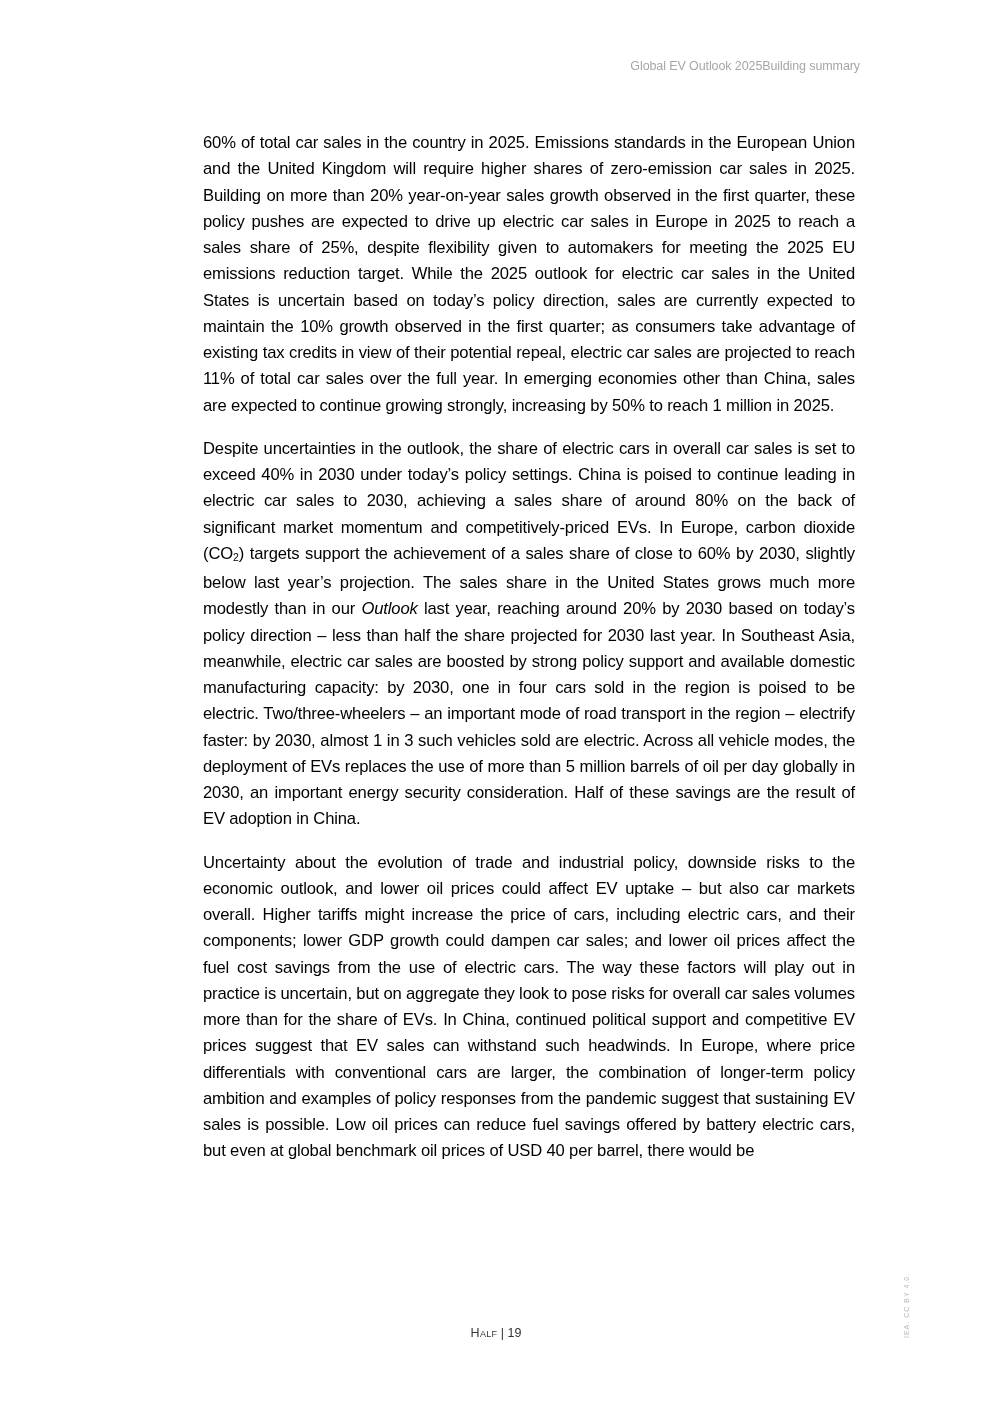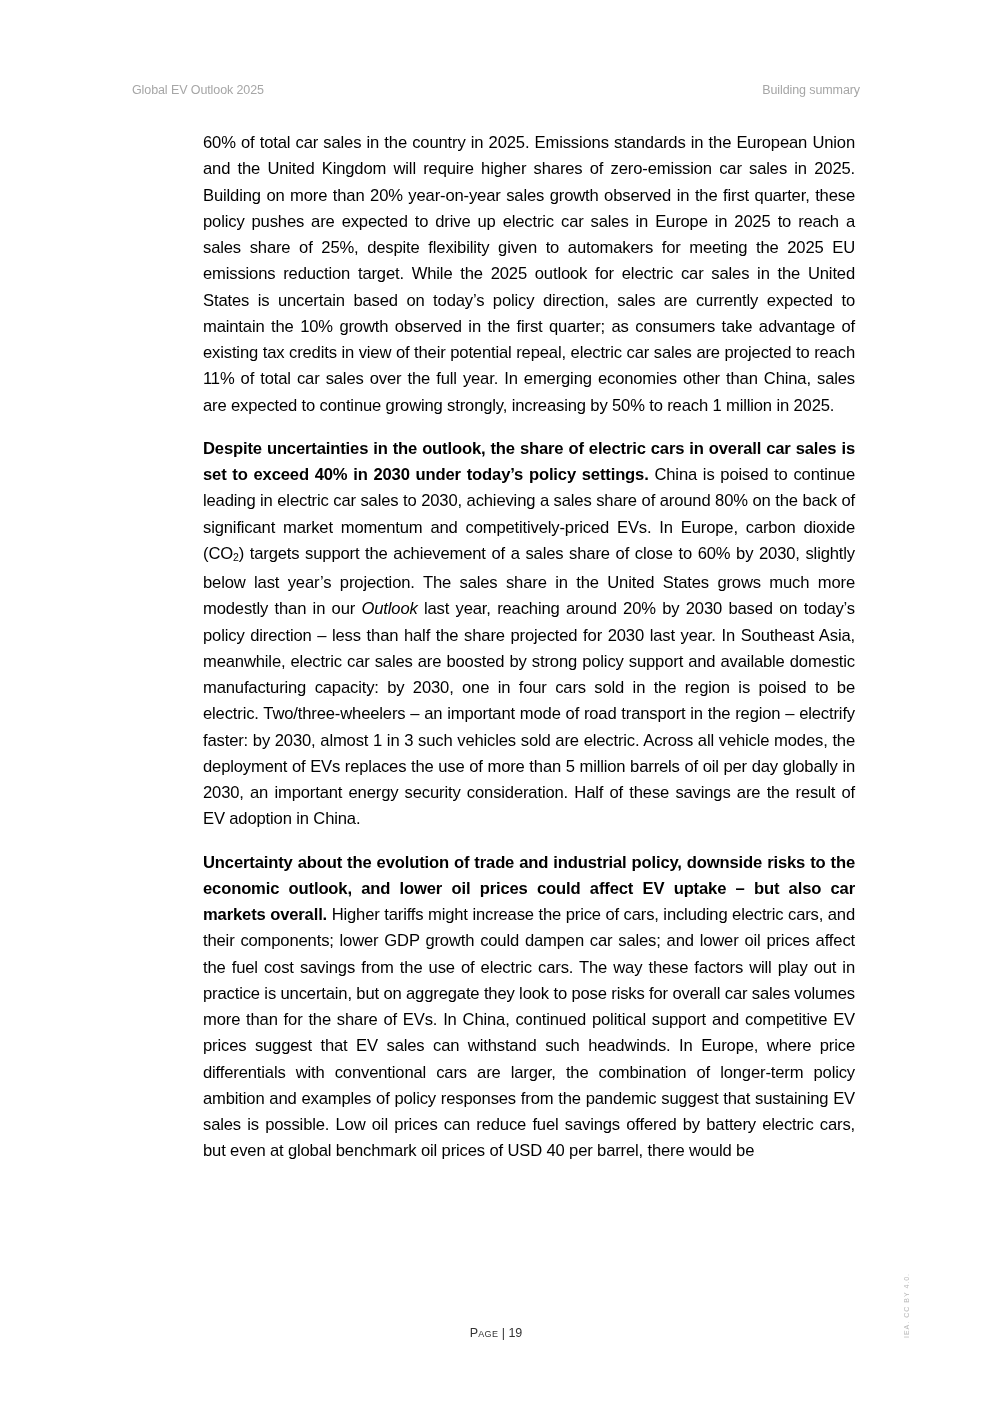--- a/index.html
+++ b/index.html
@@ -2,33 +2,32 @@
 <html><head>
   <meta charset="utf-8">
   <style>
     html, body { margin: 0; padding: 0; background: #ffffff; }
     body {
       width: 992px; height: 1403px; position: relative; overflow: hidden;
       font-family: "Liberation Sans", sans-serif; color: #000000;
     }
     .running-header {
       position: absolute; top: 59px; left: 132px; width: 728px;
-      font-size: 12.5px; color: #a6a6a6; display: flex; justify-content: space-between;
+      font-size: 12.5px; color: #a6a6a6; display: flex; justify-content: flex-end;
       letter-spacing: -0.1px;
-      margin-top: 24px;
     }
     .body-text {
       position: absolute; top: 130px; left: 203px; width: 657px;
     }
     .body-text p {
       margin: 0 5px 17px 0;
       font-size: 16.6px; line-height: 26.25px;
       text-align: justify; letter-spacing: -0.15px;
     }
-    .body-text b { font-weight: bold; }
+    .body-text b { font-weight: normal; }
     .body-text i { font-style: italic; }
     .sub { font-size: 10.5px; vertical-align: -2px; }
     .page-footer {
       position: absolute; top: 1326px; left: 0; width: 992px; text-align: center;
       font-size: 12.5px; color: #333333;
     }
     .page-footer .sc { font-variant: small-caps; letter-spacing: 0.3px; }
     .license {
       position: absolute; left: 903px; top: 1338px;
       transform-origin: left top; transform: rotate(-90deg);
@@ -45,16 +44,16 @@
 
 <div class="body-text">
   <p><span>60% of total car sales in the country in 2025. Emissions standards in the European Union and the United Kingdom will require higher shares of zero-emission car sales in 2025. Building on more than 20% year-on-year sales growth observed in the first quarter, these policy pushes are expected to drive up electric car sales in Europe in 2025 to reach a sales share of 25%, despite flexibility given to automakers for meeting the 2025 EU emissions reduction target. While the 2025 outlook for electric car sales in the United States is uncertain based on today’s policy direction, sales are currently expected to maintain the 10% growth observed in the first quarter; as consumers take advantage of existing tax credits in view of their potential repeal, electric car sales are projected to reach 11% of total car sales over the full year. In emerging economies other than China, sales are expected to continue growing strongly, increasing by 50% to reach 1 million in 2025.</span></p>
 
   <p><b>Despite uncertainties in the outlook, the share of electric cars in overall car sales is set to exceed 40% in 2030 under today’s policy settings.</b><span> China is poised to continue leading in electric car sales to 2030, achieving a sales share of around 80% on the back of significant market momentum and competitively-priced EVs. In Europe, carbon dioxide (CO</span><span class="sub">2</span><span>) targets support the achievement of a sales share of close to 60% by 2030, slightly below last year’s projection. The sales share in the United States grows much more modestly than in our </span><i>Outlook</i><span> last year, reaching around 20% by 2030 based on today’s policy direction – less than half the share projected for 2030 last year. In Southeast Asia, meanwhile, electric car sales are boosted by strong policy support and available domestic manufacturing capacity: by 2030, one in four cars sold in the region is poised to be electric. Two/three-wheelers – an important mode of road transport in the region – electrify faster: by 2030, almost 1 in 3 such vehicles sold are electric. Across all vehicle modes, the deployment of EVs replaces the use of more than 5 million barrels of oil per day globally in 2030, an important energy security consideration. Half of these savings are the result of EV adoption in China.</span></p>
 
   <p><b>Uncertainty about the evolution of trade and industrial policy, downside risks to the economic outlook, and lower oil prices could affect EV uptake – but also car markets overall.</b><span> Higher tariffs might increase the price of cars, including electric cars, and their components; lower GDP growth could dampen car sales; and lower oil prices affect the fuel cost savings from the use of electric cars. The way these factors will play out in practice is uncertain, but on aggregate they look to pose risks for overall car sales volumes more than for the share of EVs. In China, continued political support and competitive EV prices suggest that EV sales can withstand such headwinds. In Europe, where price differentials with conventional cars are larger, the combination of longer-term policy ambition and examples of policy responses from the pandemic suggest that sustaining EV sales is possible. Low oil prices can reduce fuel savings offered by battery electric cars, but even at global benchmark oil prices of USD 40 per barrel, there would be</span></p>
 </div>
 
 <div class="page-footer">
-  <span class="sc">Page</span><span> | </span><span>19</span>
+  <span class="sc">Half</span><span> | </span><span>19</span>
 </div>
 
 <div class="license">IEA. CC BY 4.0.</div>
 
 </body></html>

